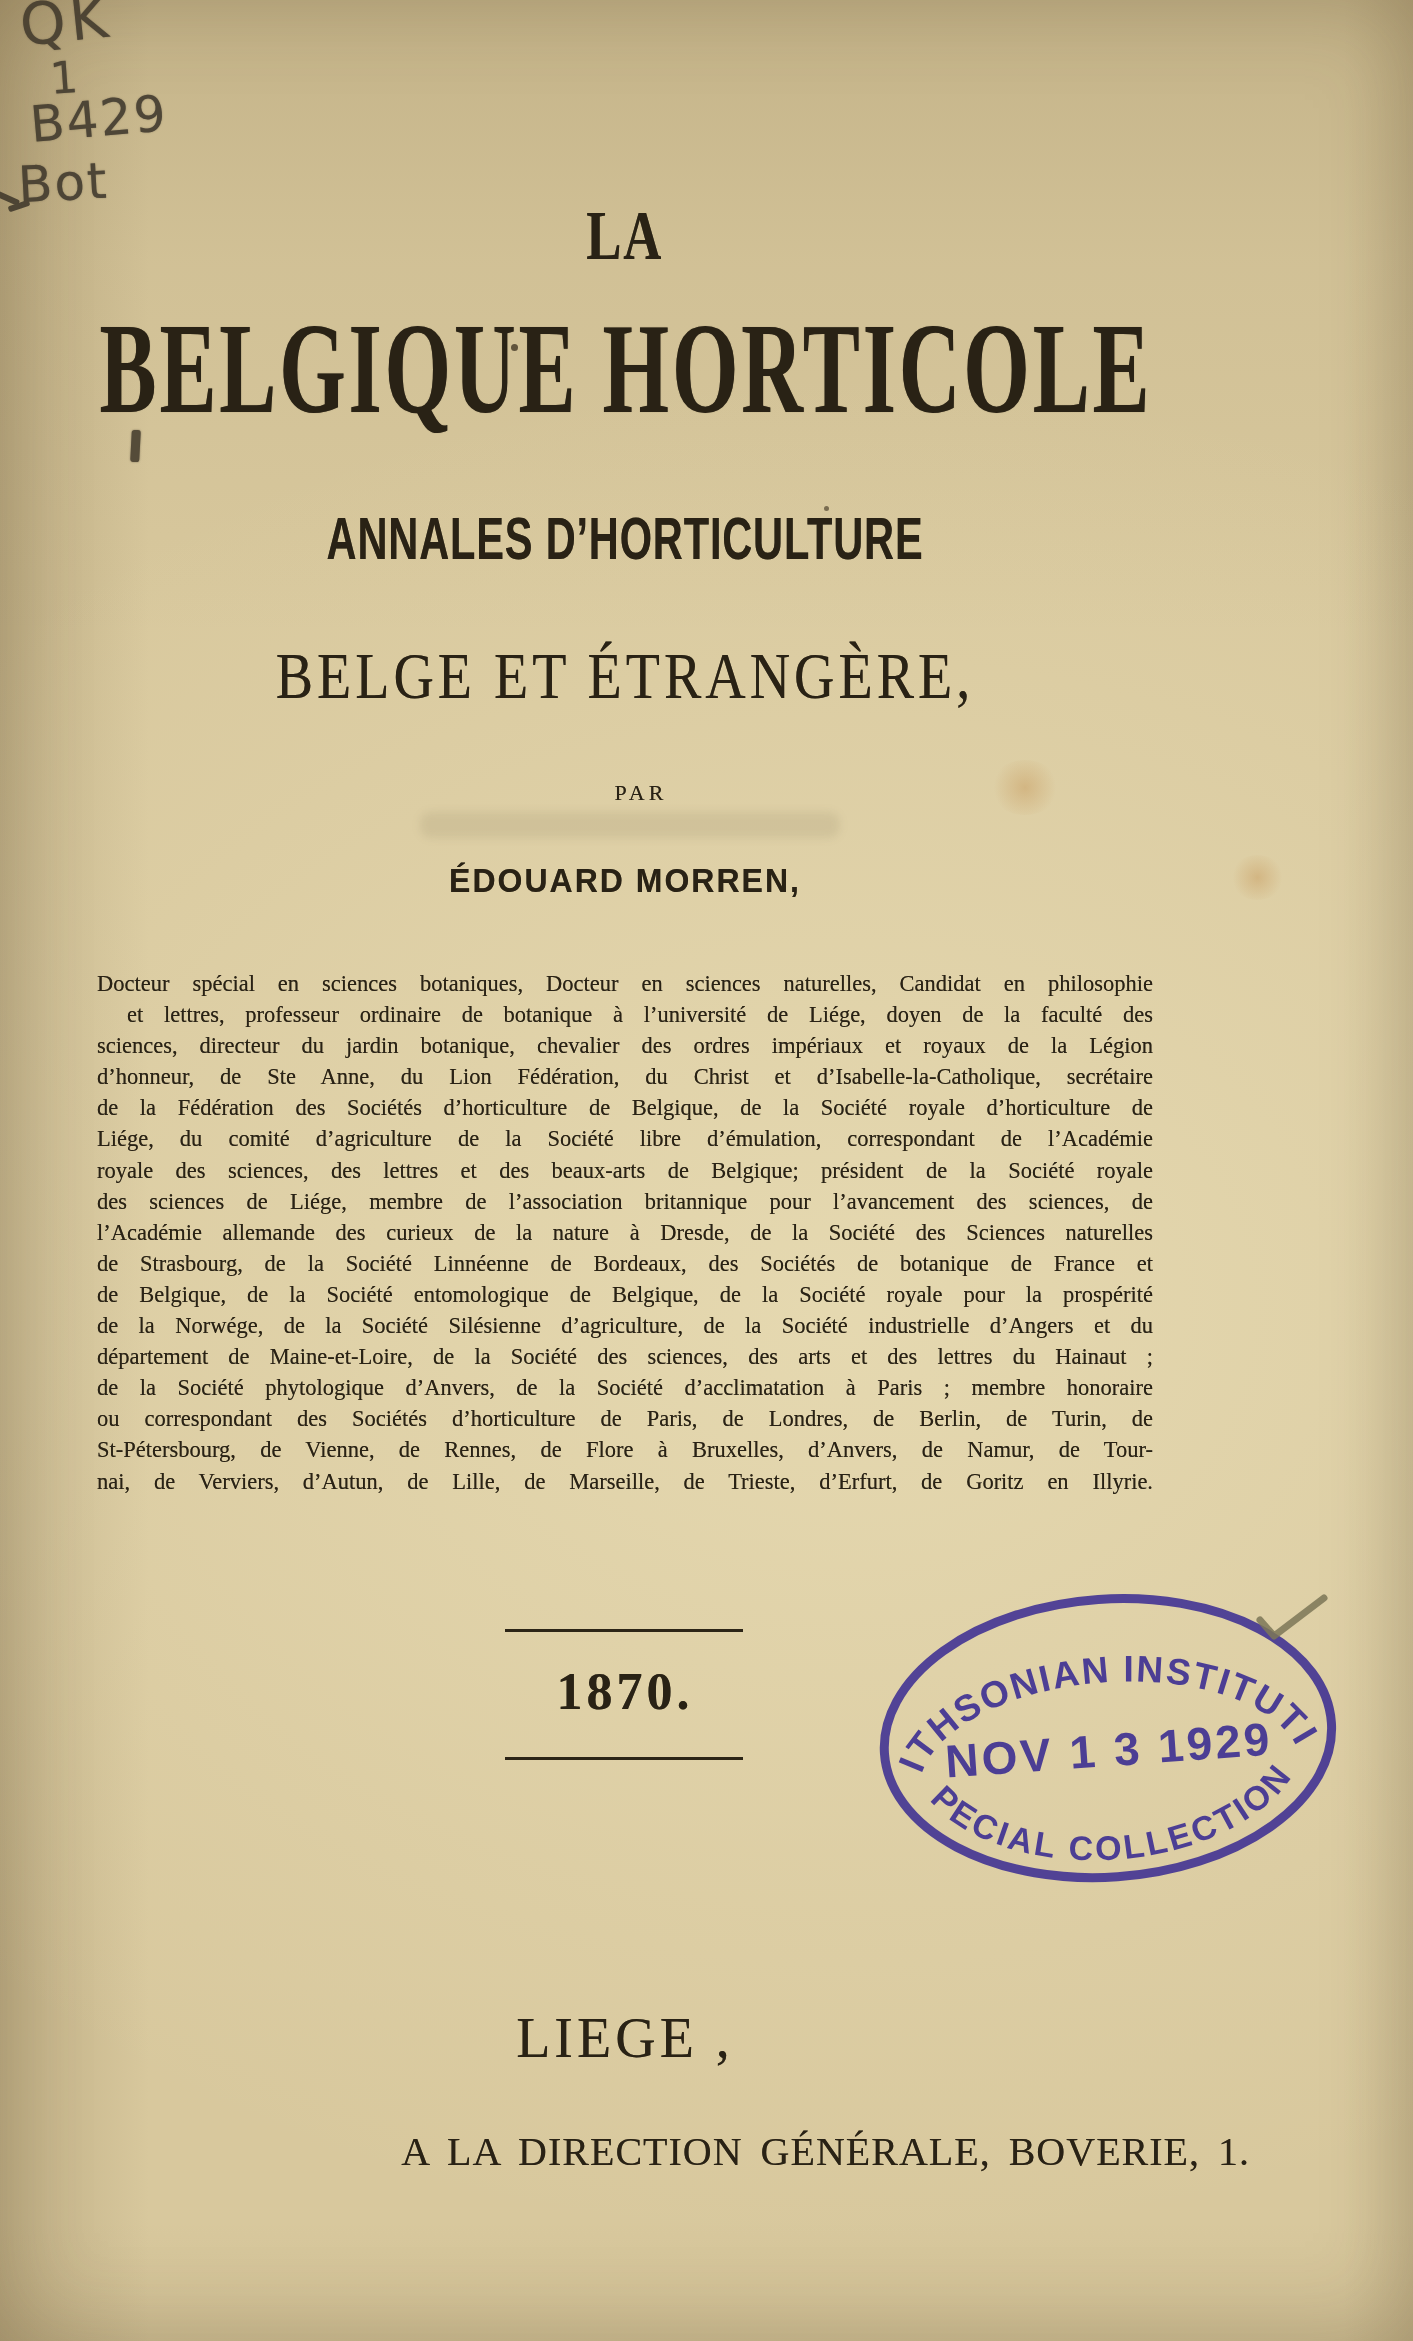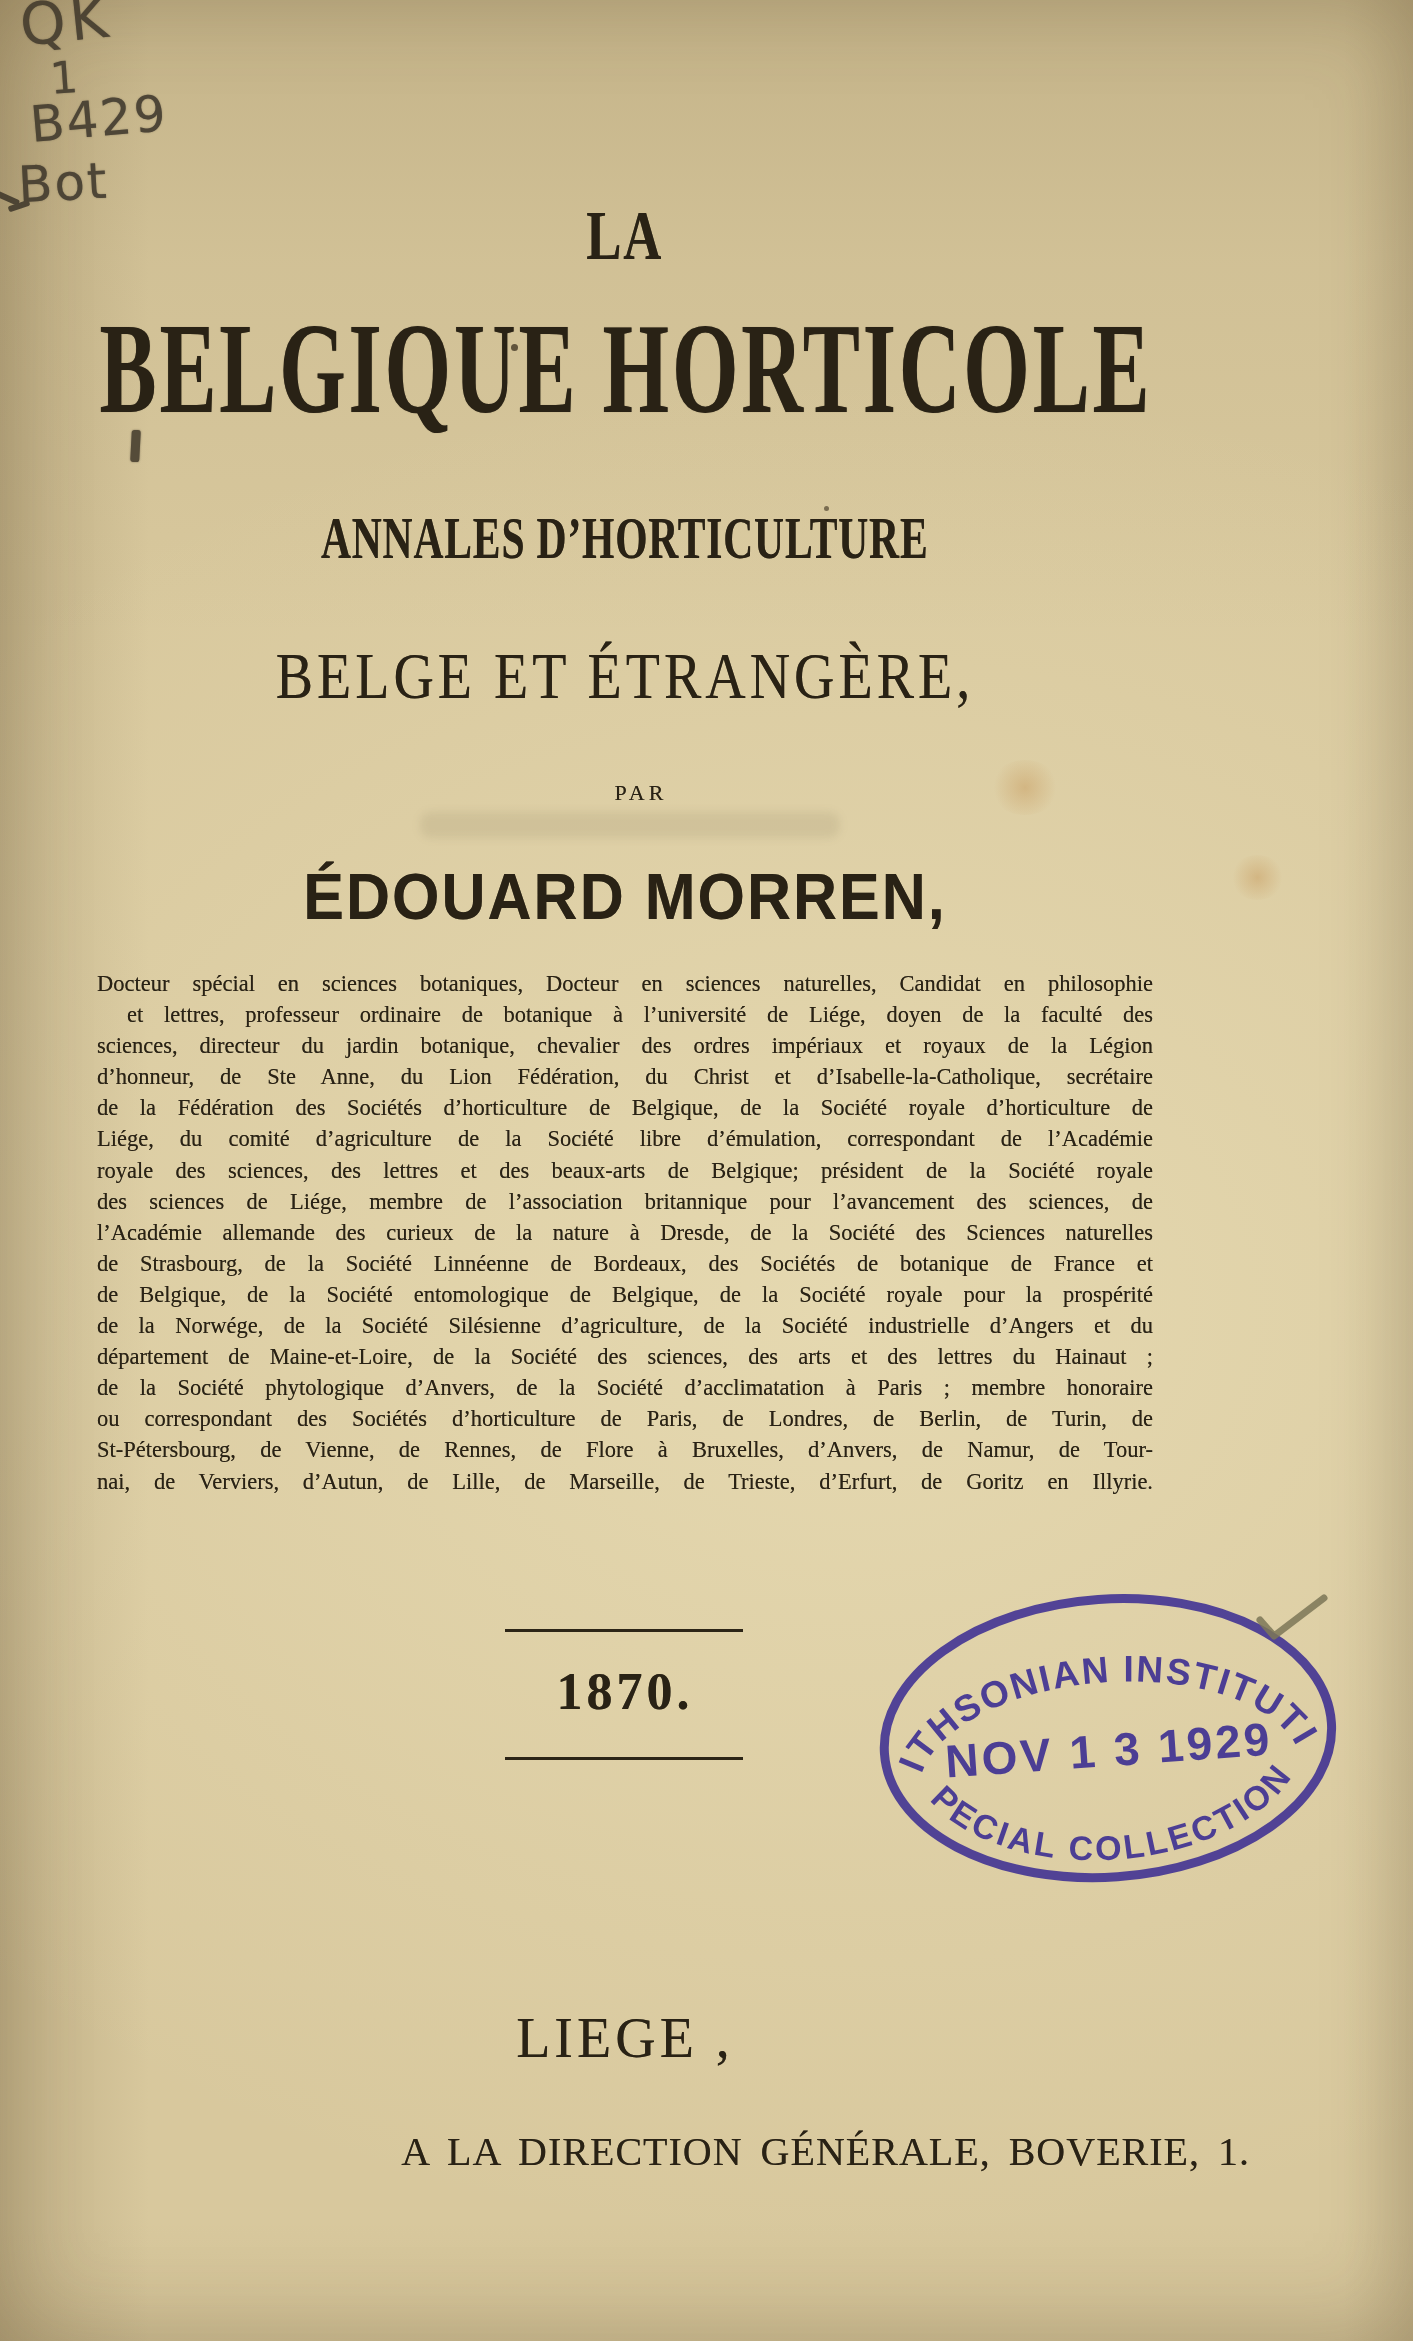--- a/index.html
+++ b/index.html
@@ -23,34 +23,34 @@
 
   .la{left:0;right:0;top:202px;font-size:60px;font-weight:700;letter-spacing:2px;}
   .la span{display:inline-block;transform:scale(.88,1.15);}
 
   .main-title{left:3px;right:0;top:316px;font-size:92px;font-weight:700;letter-spacing:3px;white-space:nowrap;}
   .main-title span{display:inline-block;transform:scale(.93,1.40);transform-origin:center;}
 
   .pencil{font-family:"DejaVu Sans", sans-serif;color:#4e4637;text-shadow:0 0 1.5px rgba(78,70,55,.6);}
   .hw{position:absolute;line-height:1;}
 
-  .annales{left:0;right:0;top:508px;font-family:Liberation Serif, serif;
+  .annales{left:0;right:0;top:508px;font-family:Liberation Sans, sans-serif;
     font-size:52px;font-weight:700;white-space:nowrap;}
   .annales span{display:inline-block;transform:scale(.80,1.15);letter-spacing:1px;}
 
   .belge{left:0;right:0;top:644px;font-size:56px;letter-spacing:4px;white-space:nowrap;}
   .belge span{display:inline-block;transform:scaleY(1.18);}
 
   .par{left:0;right:0;top:780px;font-size:22px;letter-spacing:4px;margin-left:32px;}
 
   .ghost{left:420px;top:812px;width:420px;height:26px;border-radius:12px;
     background:rgba(90,78,50,.10);filter:blur(4px);}
 
   .author{left:0;right:0;top:862px;font-family:"Liberation Sans",sans-serif;
-    font-size:61px;font-weight:700;letter-spacing:2px;}
+    font-size:32px;font-weight:700;letter-spacing:2px;}
   .author span{display:inline-block;transform:scaleY(1.06);}
 
   .credits{left:97px;top:952px;width:1056px;font-size:22.5px;line-height:31.1px;
     text-align:justify;text-align-last:justify;margin-top:16px;}
   .credits .cl{height:31.1px;overflow:visible;}
   .credits .indent{padding-left:30px;}
 
   .rule{left:505px;width:238px;border-top:3px solid #2c2517;}
   .rule1{top:1629px;} .rule2{top:1757px;}
   .year{left:0,0;left:0;right:0;top:1662px;font-size:52px;font-weight:700;letter-spacing:4px;}

